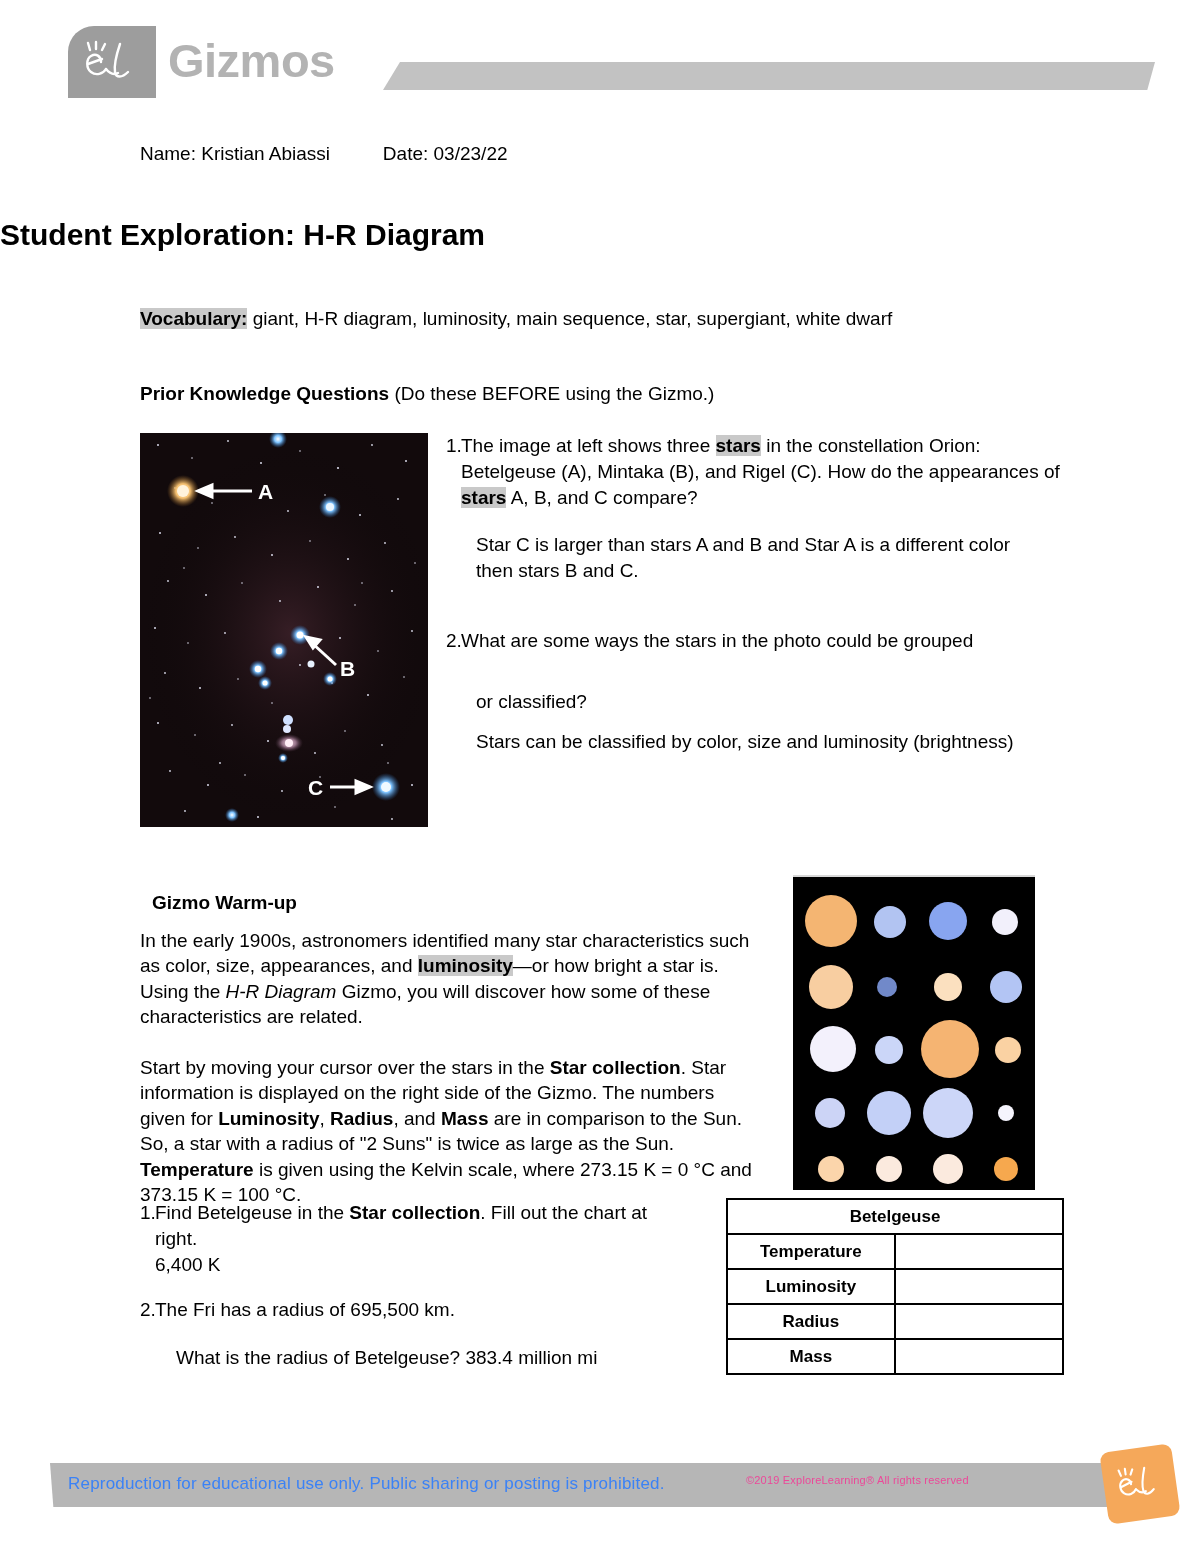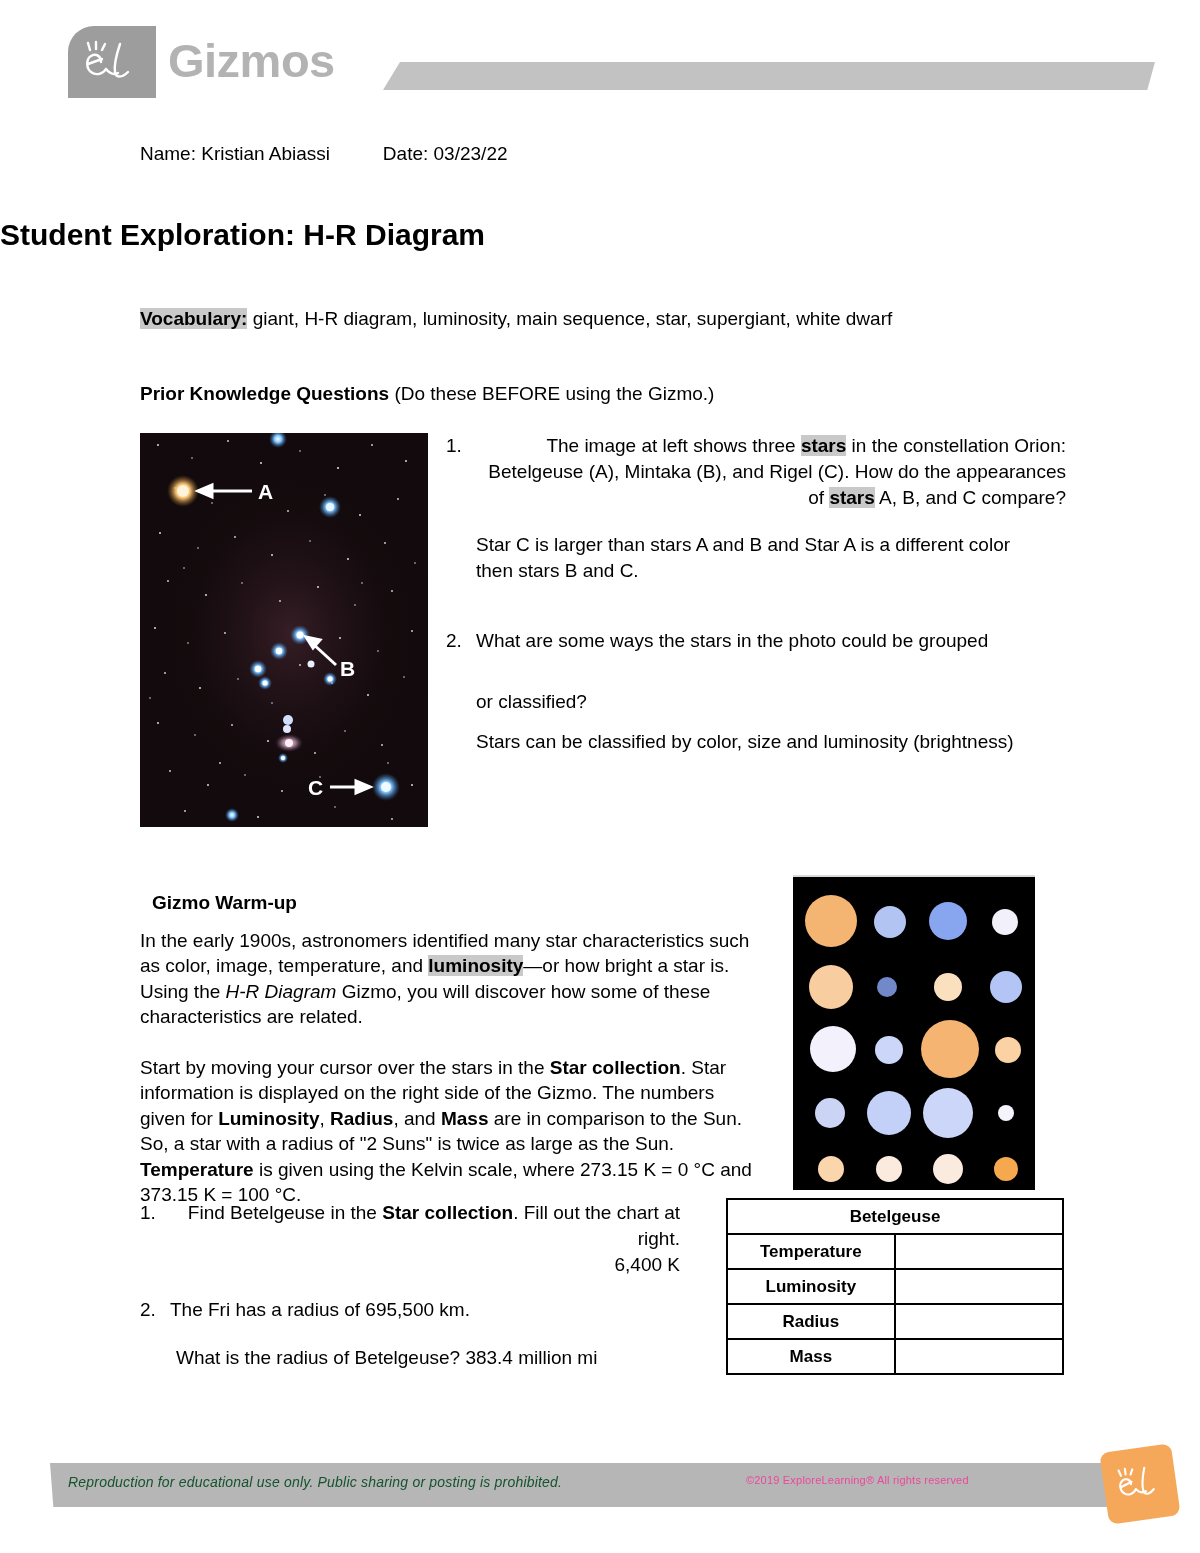--- a/index.html
+++ b/index.html
@@ -99,21 +99,21 @@
   .q-block {
     position: absolute;
     font-size: 19px;
     line-height: 26px;
   }
   .q-num {
     position: absolute;
     width: 30px;
     text-align: left;
   }
-  .q-body { position: absolute; left: 30px; text-align: right; }
+  .q-body { position: absolute; left: 15px; }
 
   #q1 { left: 446px; top: 433px; width: 620px; }
   #q1ans { left: 476px; top: 532px; width: 560px; }
   #q2 { left: 446px; top: 628px; width: 640px; }
   #q2cont { left: 476px; top: 689px; width: 560px; }
   #q2ans { left: 476px; top: 729px; width: 560px; }
 
   
   .warmup {
     position: absolute;
@@ -178,23 +178,22 @@
   .footer-bar {
     position: absolute;
     left: 50px; top: 1463px;
     width: 1110px; height: 44px;
     background: #b6b6b6;
     clip-path: polygon(0 0, 100% 0, 99.2% 100%, 0.3% 100%);
   }
   .footer-left {
     position: absolute;
     left: 68px; top: 1474px;
-    font-size: 14px;
-    font-style: italic;
-    color: #14532d;
+    font-size: 17px;
+    color: #3b82f6;
     letter-spacing: 0.2px;
   }
   .footer-right {
     position: absolute;
     left: 730px; top: 1474px;
     font-size: 11px;
     color: #ec4899;
     letter-spacing: 0.2px;
     margin-left: 16px;
   }
@@ -394,21 +393,21 @@
 
 <div class="q-block" id="q2">
   <span class="q-num">2.</span>
   <span class="q-body">What are some ways the stars in the photo could be grouped</span>
 </div>
 <div class="q-block" id="q2cont">or classified?</div>
 <div class="q-block" id="q2ans">Stars can be classified by color, size and luminosity (brightness)</div>
 
 <div class="warmup">
   <h3>Gizmo Warm-up</h3>
-  <p><span>In the early 1900s, astronomers identified many star characteristics such as color, image, temperature, and </span><span class="hl-term">luminosity</span><span>—or how bright a star is. Using the </span><i>H-R Diagram</i><span> Gizmo, you will discover how some of these characteristics are related.</span></p>
+  <p><span>In the early 1900s, astronomers identified many star characteristics such as color, size, appearances, and </span><span class="hl-term">luminosity</span><span>—or how bright a star is. Using the </span><i>H-R Diagram</i><span> Gizmo, you will discover how some of these characteristics are related.</span></p>
   <div class="gap"></div>
   <p><span>Start by moving your cursor over the stars in the </span><b>Star collection</b><span>. Star information is displayed on the right side of the Gizmo. The numbers given for </span><b>Luminosity</b><span>, </span><b>Radius</b><span>, and </span><b>Mass</b><span> are in comparison to the Sun. So, a star with a radius of "2 Suns" is twice as large as the Sun. </span><b>Temperature</b><span> is given using the Kelvin scale, where 273.15 K = 0 °C and 373.15 K = 100 °C.</span></p>
 </div>
 
 <div class="starpanel" id="starpanel">
     <div class="star" style="left: 12px; top: 18px; width: 52px; height: 52px; background: rgb(244, 181, 114);"></div>
     <div class="star" style="left: 81px; top: 29px; width: 32px; height: 32px; background: rgb(178, 196, 242);"></div>
     <div class="star" style="left: 136px; top: 25px; width: 38px; height: 38px; background: rgb(136, 165, 240);"></div>
     <div class="star" style="left: 199px; top: 32px; width: 26px; height: 26px; background: rgb(242, 240, 251);"></div>
     <div class="star" style="left: 16px; top: 88px; width: 44px; height: 44px; background: rgb(248, 206, 161);"></div>

